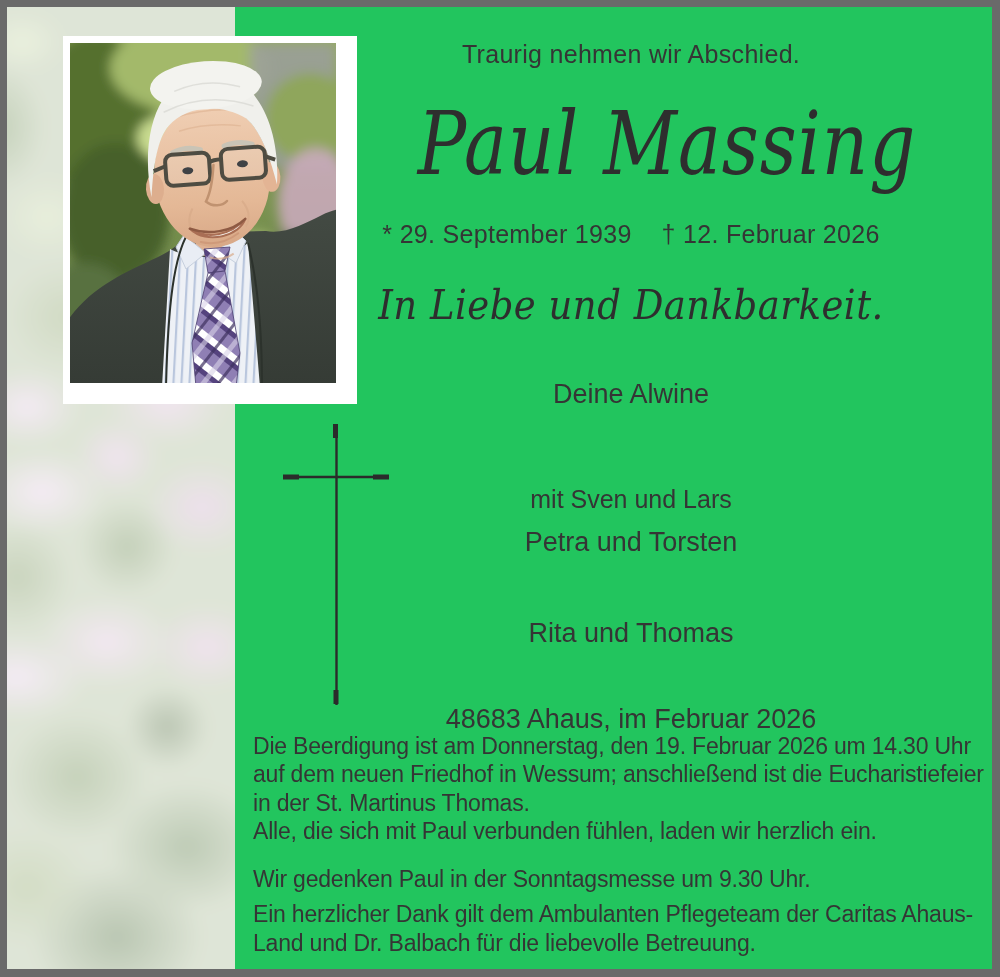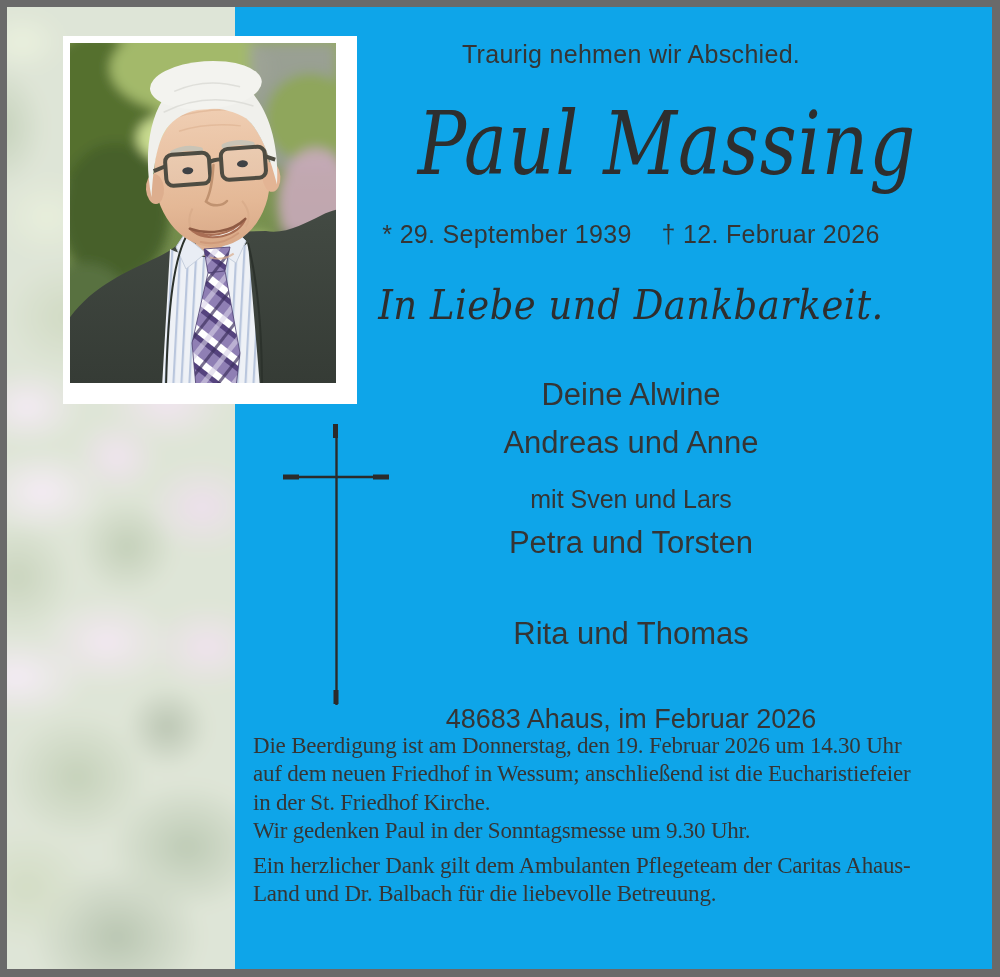--- a/index.html
+++ b/index.html
@@ -5,21 +5,21 @@
   html,body{margin:0;padding:0;background:#ffffff;}
   #card{
     position:relative;width:1000px;height:977px;
     background:#6a6a6a; 
     overflow:hidden;
     font-family:"Liberation Sans", sans-serif;
     color:#353535;
   }
   #paper{
     position:absolute;left:7px;top:7px;right:8px;bottom:8px;
-    background:#0ea5e9;overflow:hidden;
+    background:#22c55e;overflow:hidden;
   }
   
   #floral{
     position:absolute;left:0;top:0;width:228px;height:963px;
     overflow:hidden;
   }
   #floral .blobs{
     position:absolute;inset:-20px;
     background-color:#c9d4bc;
     background-image:
@@ -64,32 +64,32 @@
     font-size:72px;line-height:80px;font-weight:400;
     transform:scaleY(1.22);transform-origin:top center;
     padding-left:36px;letter-spacing:1px;color:#2e2e2e;
   }
   #dates{top:213px;font-size:25px;display:flex;justify-content:center;gap:30px;letter-spacing:.3px;align-items:flex-end;}
   #epitaph{
     top:272px;font-family:"DejaVu Serif", serif;font-style:italic;
     font-size:37px;line-height:48px;transform:scaleY(1.10);transform-origin:top center;
     letter-spacing:.5px;color:#2e2e2e;
   }
-  .mourner-main{font-size:31px;line-height:37px;text-align:center;}
+  .mourner-main{font-size:27px;line-height:37px;text-align:center;}
   .mourner-sub{font-size:25px;line-height:30px;}
   #m0{top:369px;} #m1{top:417px;} #m2{top:477px;}
   #m3{top:517px;} #m4{top:561px;} #m5{top:608px;}
   #placeDate{top:696px;font-size:27px;line-height:33px;}
   
   #details{
     position:absolute;left:246px;top:725px;width:735px;
-    font-size:23px;line-height:28.3px;letter-spacing:-0.2px;text-align:left;font-family:Liberation Serif, serif;
+    font-size:23px;line-height:28.3px;letter-spacing:-0.2px;text-align:left;
   }
   #details .para{margin:0;}
-  #details .gap10{margin-top:0;}
+  #details .gap10{margin-top:20px;}
   #details .gap7{margin-top:7px;}
 </style>
 </head>
 <body>
 
 <div id="card">
   <div id="paper">
 
     <div id="floral">
       <div class="blobs"></div>
@@ -196,30 +196,30 @@
 
     <div id="intro" class="c">Traurig nehmen wir Abschied.</div>
     <div id="name" class="c">Paul Massing</div>
     <div id="dates" class="c">
       <span>* 29. September 1939</span>
       <span>† 12. Februar 2026</span>
     </div>
     <div id="epitaph" class="c">In Liebe und Dankbarkeit.</div>
 
     <div id="m0" class="c mourner-main">Deine Alwine</div>
-    <div id="m1" class="c mourner-main">Andreas und Anne</div>
     <div id="m2" class="c mourner-sub">mit Sven und Lars</div>
     <div id="m3" class="c mourner-main">Petra und Torsten</div>
     <div id="m5" class="c mourner-main">Rita und Thomas</div>
 
     <div id="placeDate" class="c">48683 Ahaus, im Februar 2026</div>
 
     <div id="details">
       <div class="para">Die Beerdigung ist am Donnerstag, den 19. Februar 2026 um 14.30 Uhr</div>
       <div class="para">auf dem neuen Friedhof in Wessum; anschließend ist die Eucharistiefeier</div>
-      <div class="para">in der St. Friedhof Kirche.</div>
+      <div class="para">in der St. Martinus Thomas.</div>
+      <div class="para">Alle, die sich mit Paul verbunden fühlen, laden wir herzlich ein.</div>
       <div class="para gap10">Wir gedenken Paul in der Sonntagsmesse um 9.30 Uhr.</div>
       <div class="para gap7">Ein herzlicher Dank gilt dem Ambulanten Pflegeteam der Caritas Ahaus-</div>
       <div class="para">Land und Dr. Balbach für die liebevolle Betreuung.</div>
     </div>
 
   </div>
 </div>
 
 </body></html>

